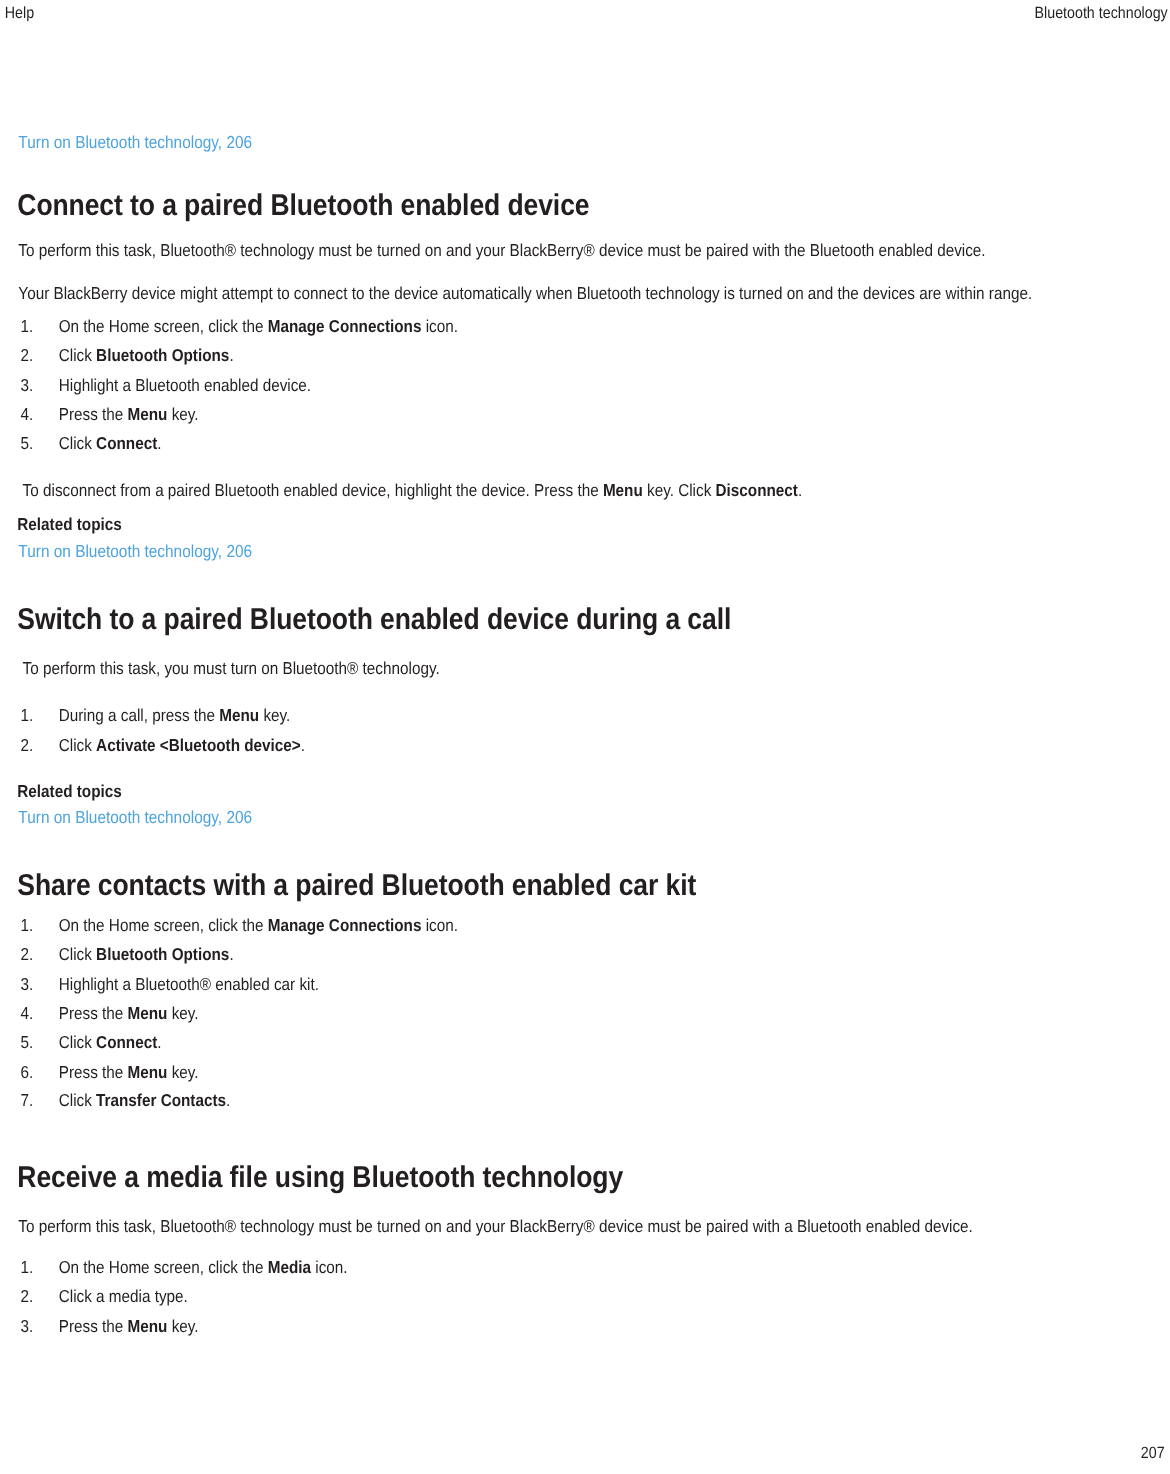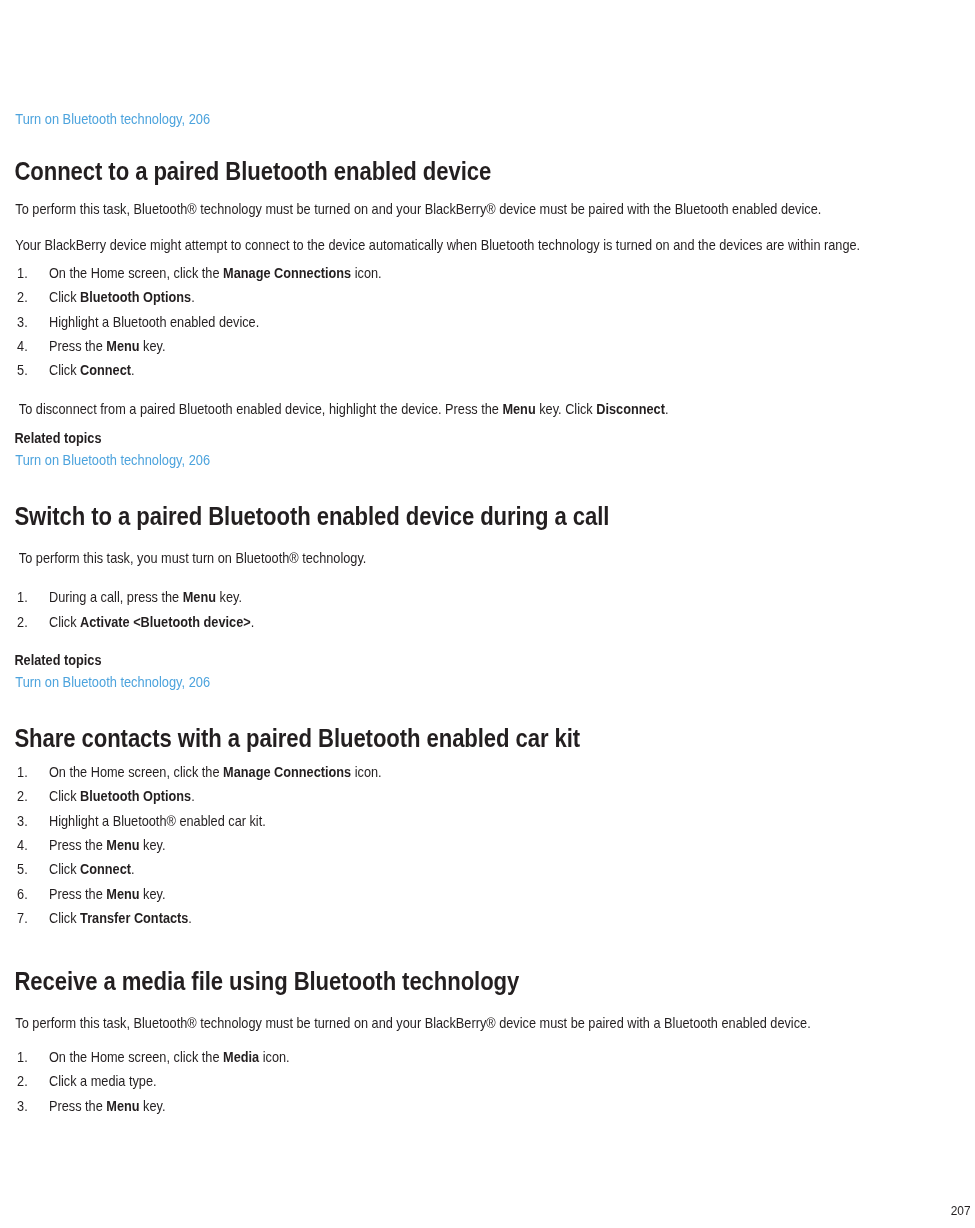--- a/index.html
+++ b/index.html
@@ -150,20 +150,24 @@
     font-stretch: condensed;
     transform: scaleX(0.88);
     transform-origin: right bottom;
   }
 </style>
 </head>
 <body>
 
 <div class="page">
 
+  <div class="runhead">
+    <span class="rh-left">Help</span>
+    <span class="rh-right">Bluetooth technology</span>
+  </div>
 
   <div class="content">
 
     <div class="cond">
       <p class="xlink">Turn on Bluetooth technology, 206</p>
     </div>
 
     <div class="sp-a"></div>
 
     <div class="cond">

